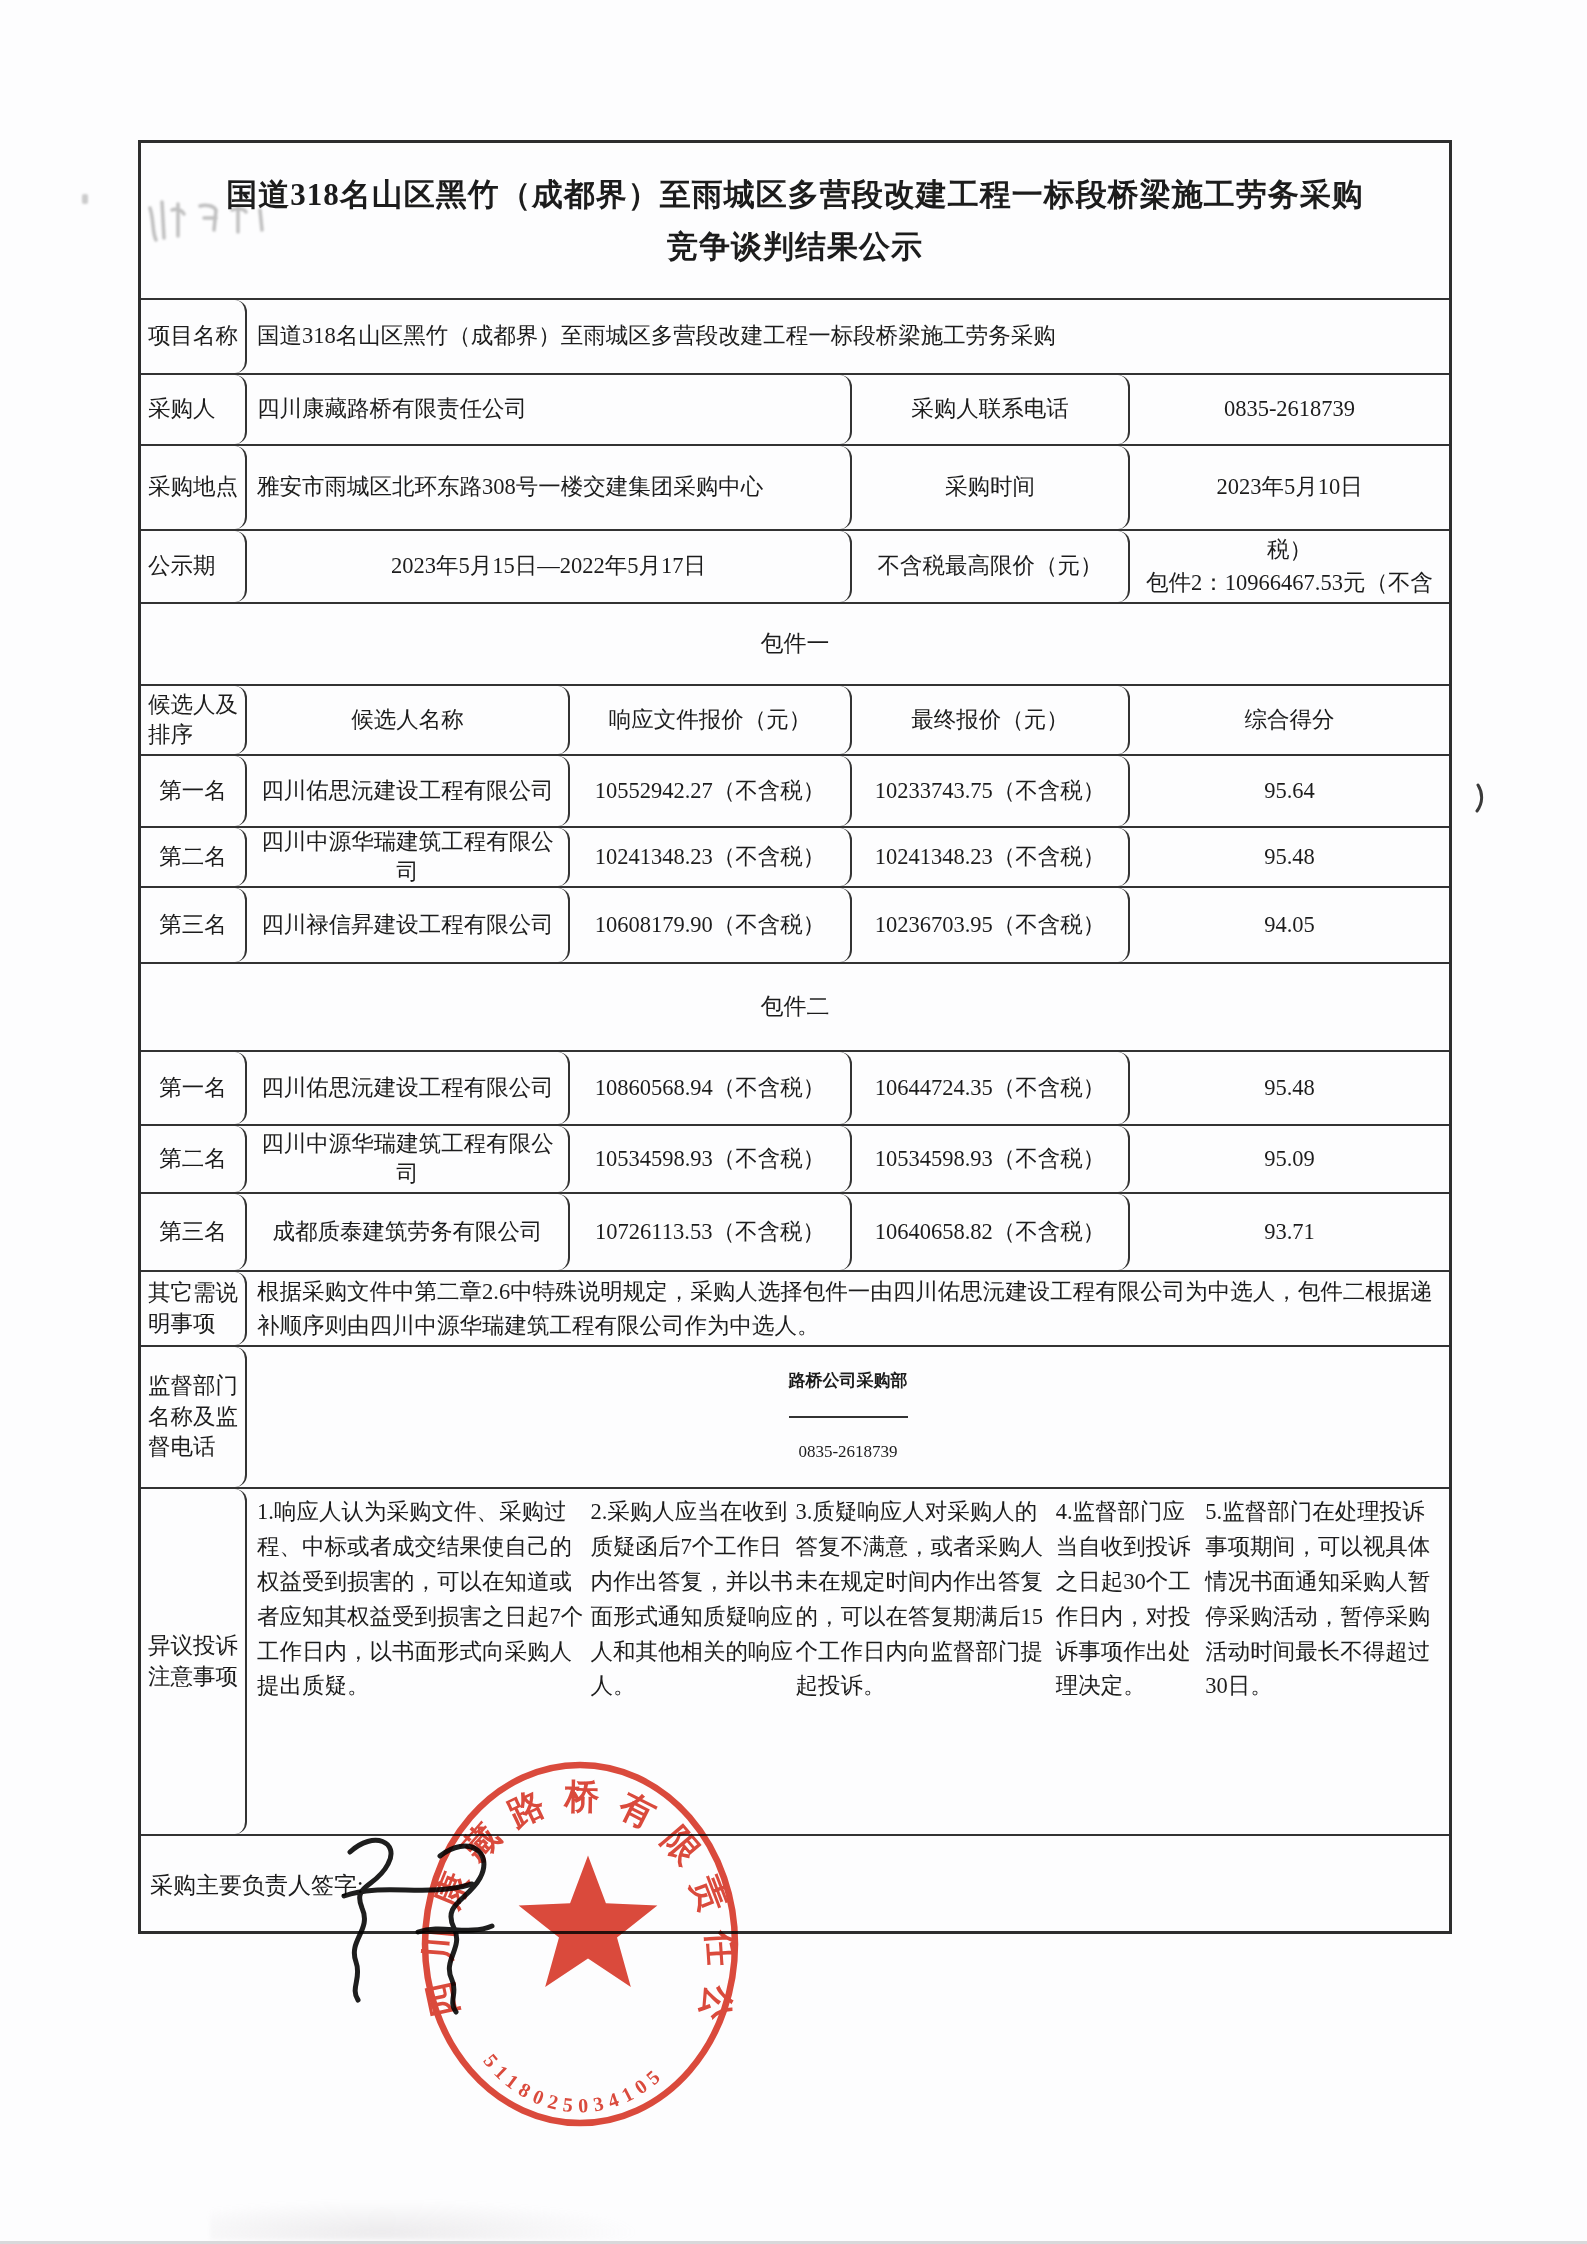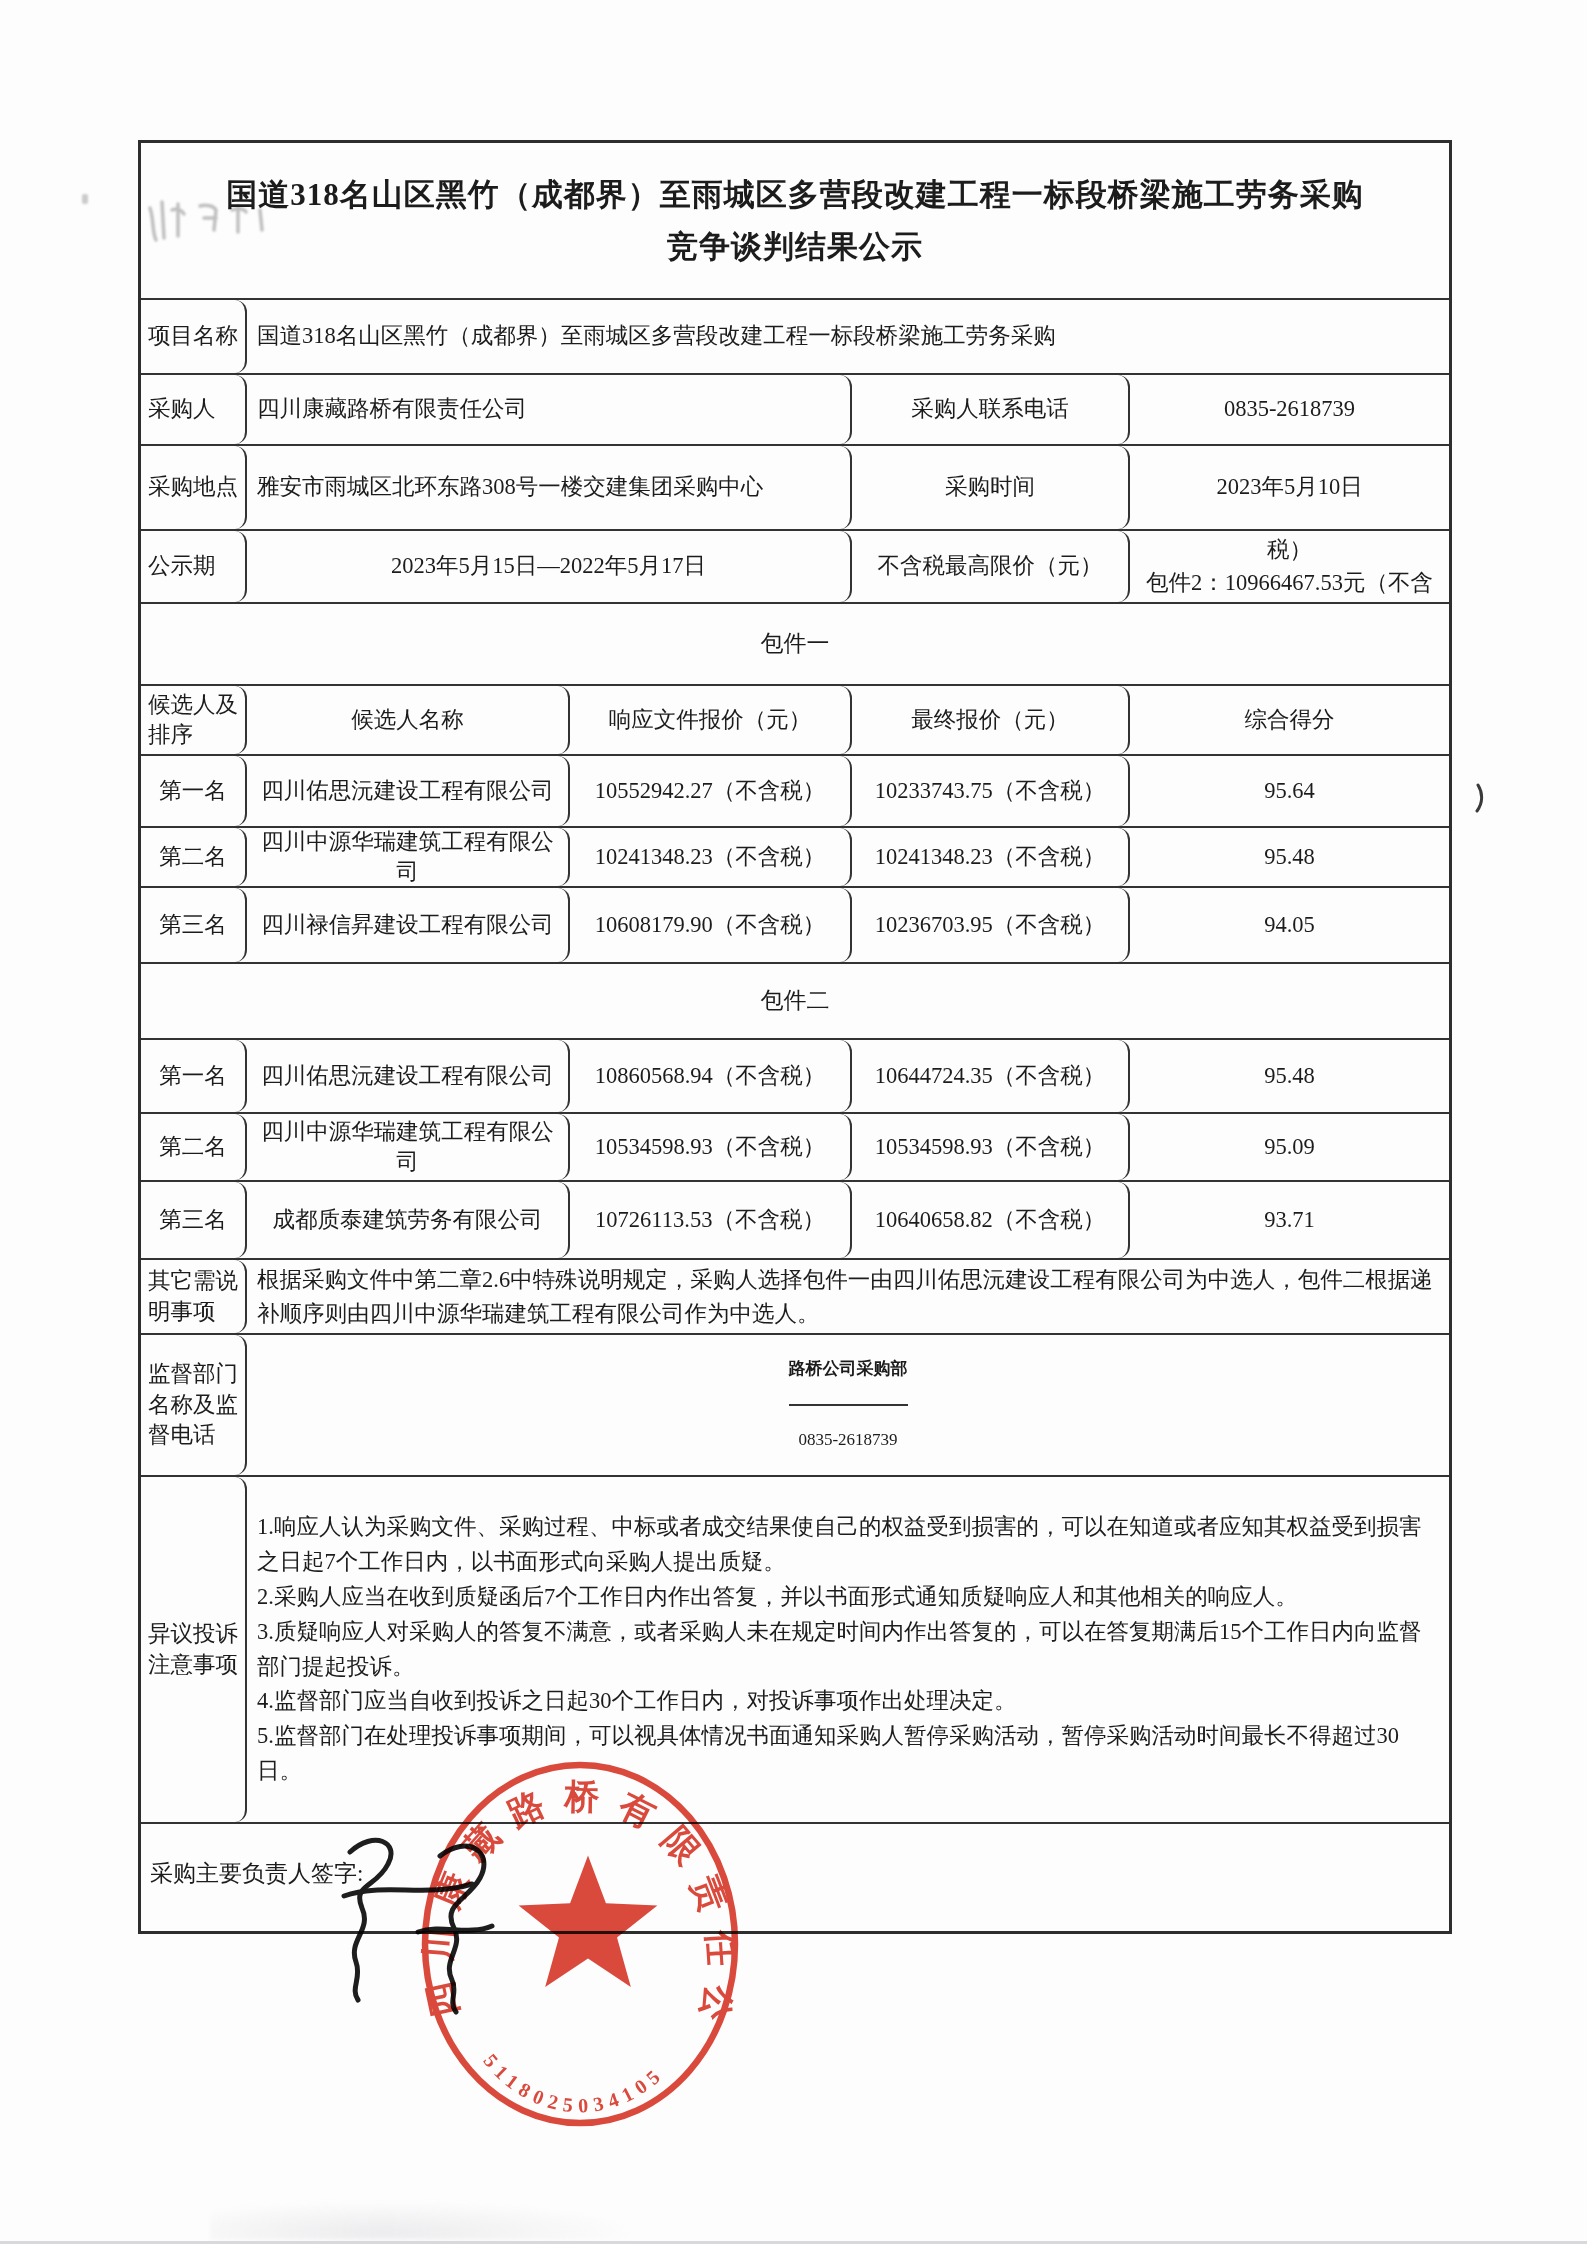--- a/index.html
+++ b/index.html
@@ -39,21 +39,21 @@
   
   .title-cell{flex:1;flex-direction:column;justify-content:center;border-right:none;}
   .title-line{font-weight:bold;font-size:31px;line-height:1.65;letter-spacing:1px;}
   
   .span-cell{flex:1;font-size:23px;border-right:none;}
   
   .stack{flex:1;display:flex;flex-direction:column;border-right:none;padding:0;}
   .stack > div{flex:1;display:flex;align-items:center;justify-content:center;font-size:17px;box-sizing:border-box;}
   .stack > div:first-child{border-bottom:2.4px solid #333;font-weight:600;}
   
-  .obj-text{flex:1;flex-direction:column;align-items:flex-start;justify-content:center;text-align:left;padding:6px 10px;border-right:none;}
+  .obj-text{flex:1;flex-direction:row;align-items:flex-start;justify-content:center;text-align:left;padding:6px 10px;border-right:none;}
   .obj-text div{font-size:22.5px;line-height:1.55;}
   .other-val{font-size:22.5px;line-height:1.5;text-align:left;}
   
   .price-cell{flex-direction:column;line-height:1.45;}
   
   .sig-cell{flex:1;justify-content:flex-start;text-align:left;padding-left:9px;border-right:none;font-size:23px;}
   
   .stamp-wrap{position:absolute;left:413px;top:1752px;width:334px;height:384px;mix-blend-mode:multiply;opacity:.92;}
   .sig-wrap{position:absolute;left:322px;top:1812px;width:270px;height:210px;mix-blend-mode:multiply;}
   .smudge{position:absolute;left:142px;top:180px;width:150px;height:70px;opacity:.55;filter:blur(1.2px);}
@@ -147,21 +147,21 @@
       <div class="c grow">95.48</div>
     </div>
     <div class="r" style="height:76px">
       <div class="c w-lab">第三名</div>
       <div class="c w-name">四川禄信昇建设工程有限公司</div>
       <div class="c w-offer">10608179.90（不含税）</div>
       <div class="c w-final">10236703.95（不含税）</div>
       <div class="c grow">94.05</div>
     </div>
 
-    <div class="r" style="height:76px">
+    <div class="r" style="height:88px">
       <div class="c span-cell">包件二</div>
     </div>
 
     <div class="r" style="height:74px">
       <div class="c w-lab">第一名</div>
       <div class="c w-name">四川佑思沅建设工程有限公司</div>
       <div class="c w-offer">10860568.94（不含税）</div>
       <div class="c w-final">10644724.35（不含税）</div>
       <div class="c grow">95.48</div>
     </div>

